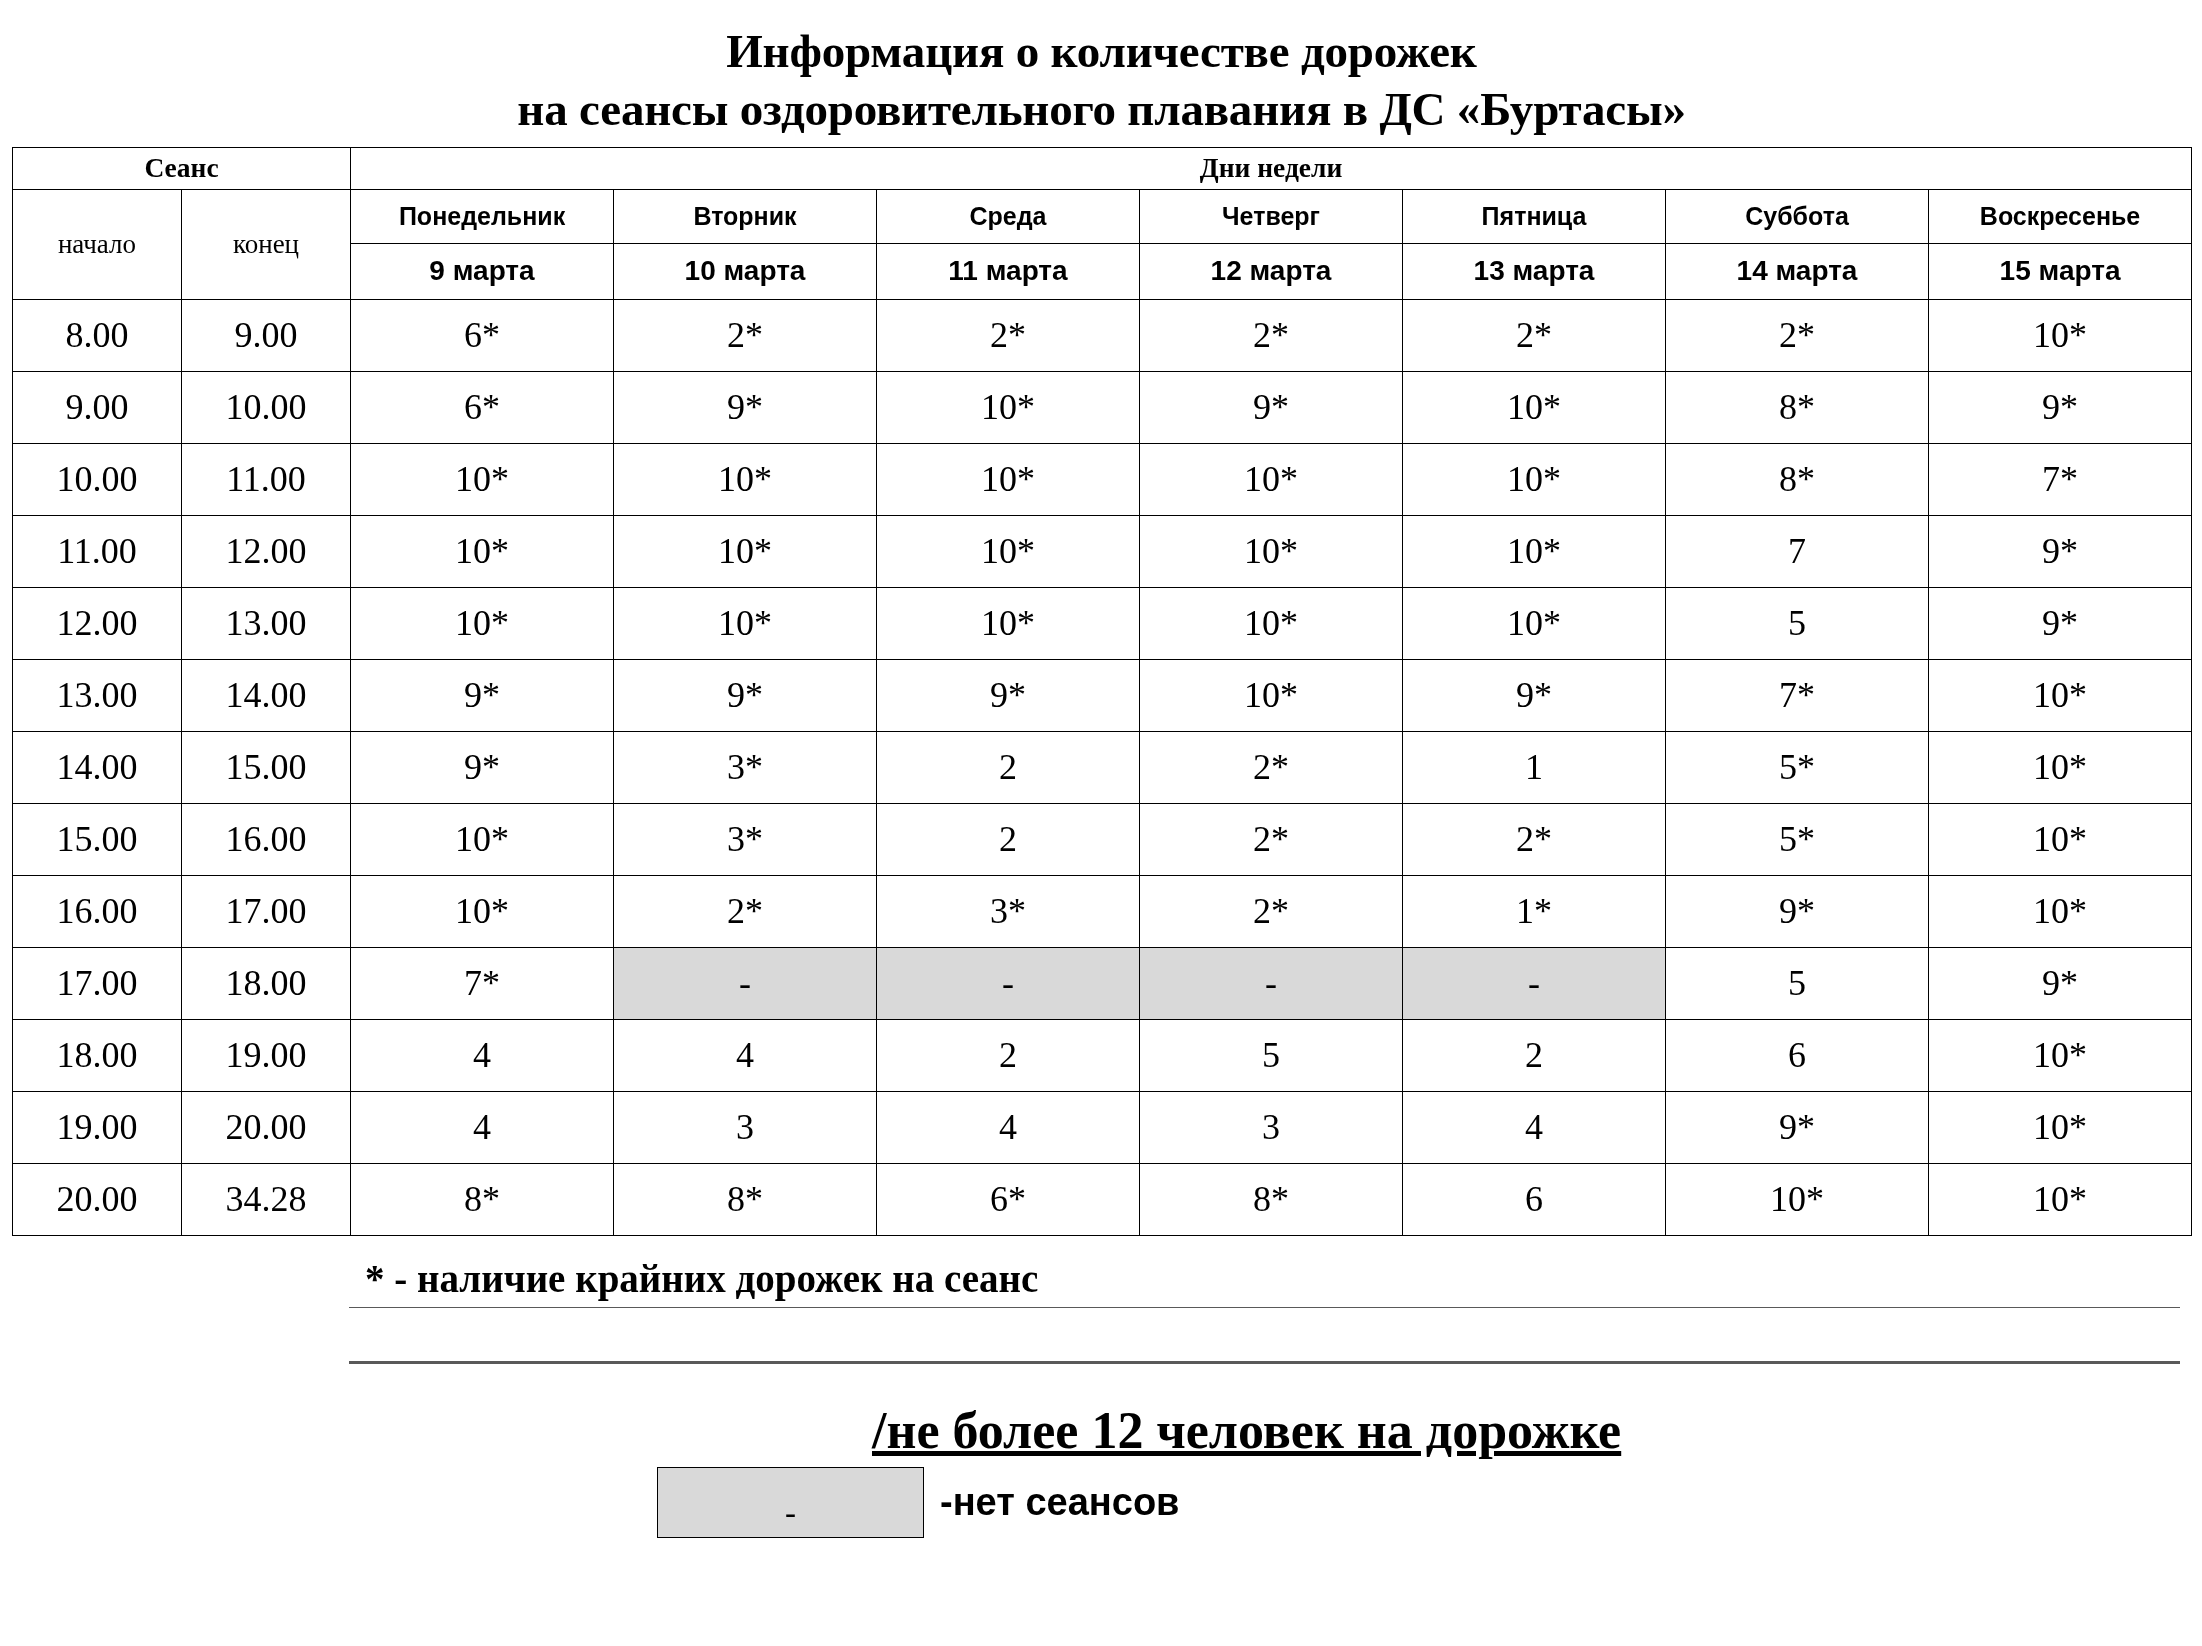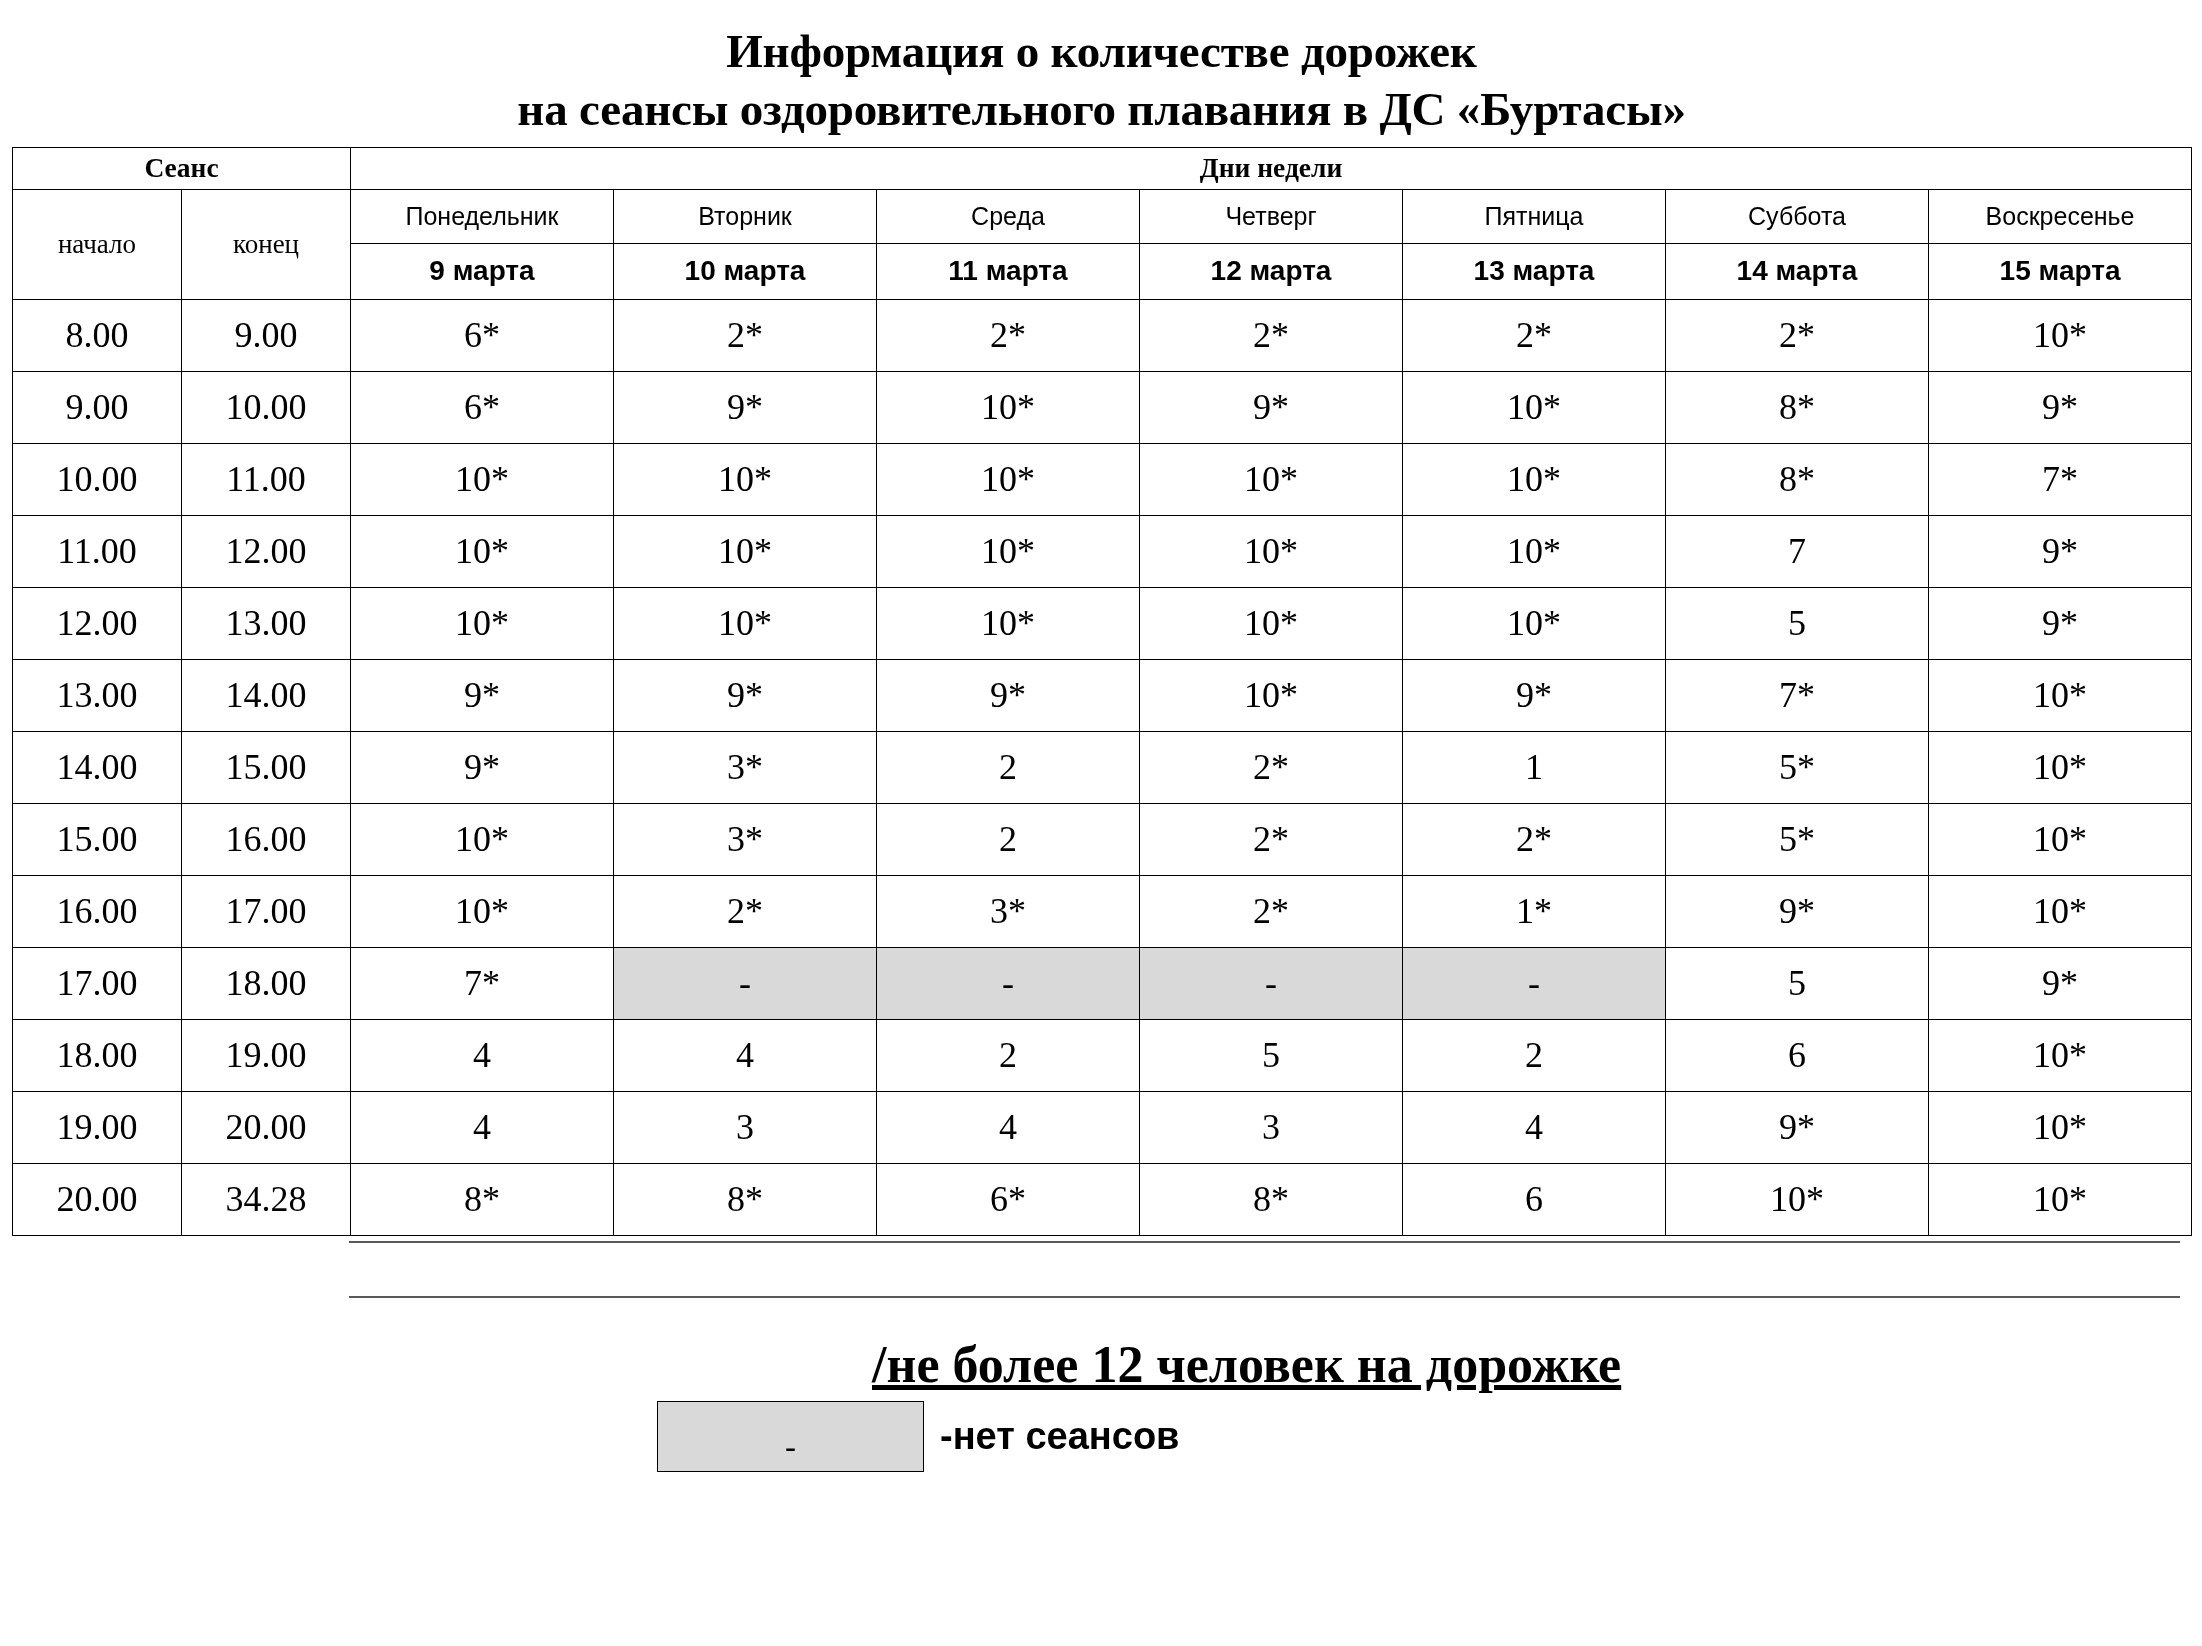--- a/index.html
+++ b/index.html
@@ -71,21 +71,21 @@
     border-bottom: 1.7px solid #000 !important;
   }
   .hdr-side {
     font-size: 27px;
     font-weight: normal;
     border-bottom: 1.7px solid #000 !important;
   }
   .hdr-day {
     font-family: "Liberation Sans", "DejaVu Sans", sans-serif;
     font-size: 25px;
-    font-weight: normal;
+    font-weight: bold;
     height: 53px;
     border-bottom: 1.7px solid #000 !important;
   }
   .hdr-date {
     font-family: "Liberation Sans", "DejaVu Sans", sans-serif;
     font-size: 28px;
     font-weight: bold;
     height: 55px;
     border-bottom: 1.7px solid #000 !important;
   }
@@ -361,20 +361,21 @@
           <td class="vcell">8*</td>
           <td class="vcell">6</td>
           <td class="vcell">10*</td>
           <td class="vcell">10*</td>
         </tr>
       </tbody>
   </table>
 </div>
 
 <div class="foot-area">
+  <div class="footnote-1">* - наличие крайних дорожек на сеанс</div>
   <div class="rule-1"></div>
   <div class="rule-2"></div>
   <div class="legend-text">/не более 12 человек на дорожке</div>
   <div class="legend-row">
     <div class="legend-swatch">-</div>
     <div class="legend-label">-нет  сеансов</div>
   </div>
 </div>
 
 

